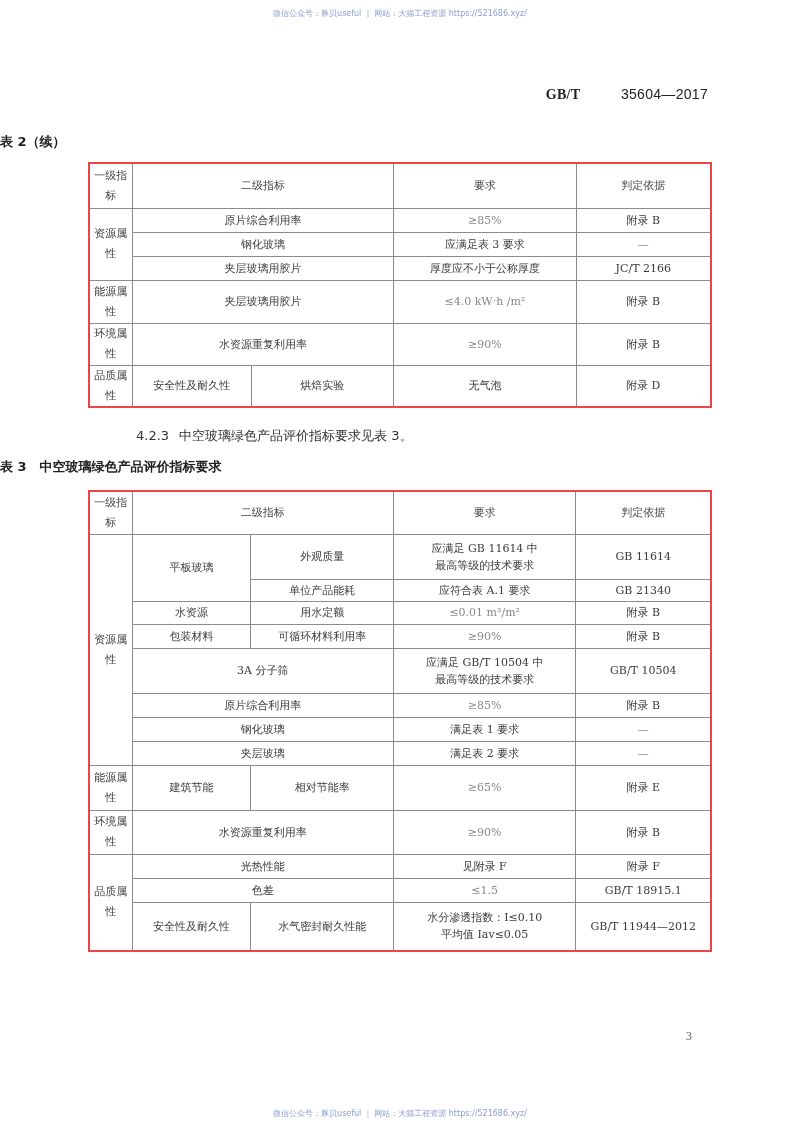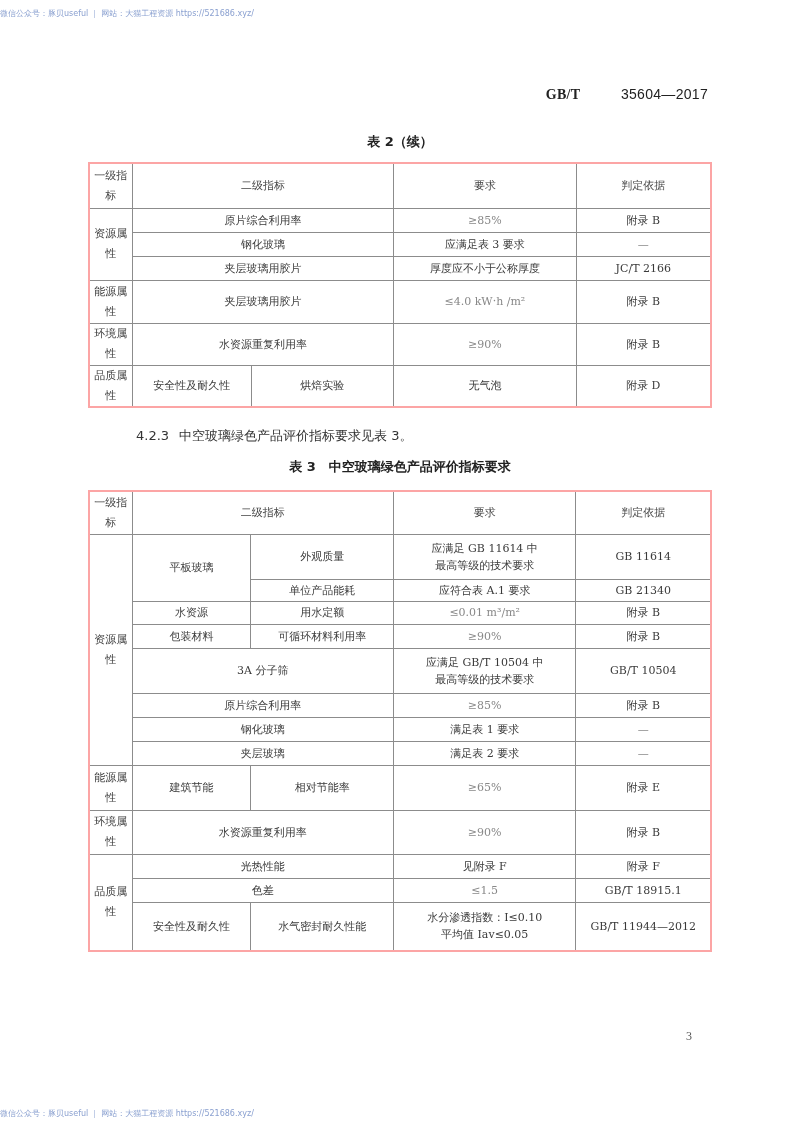--- a/index.html
+++ b/index.html
@@ -1,34 +1,34 @@
 <!DOCTYPE html>
 <html><head>
 <meta charset="utf-8">
 <style>
   html, body { margin:0; padding:0; background:#ffffff; }
   body { width:800px; height:1132px; position:relative; overflow:hidden;
          font-family:"DejaVu Serif", "Liberation Serif", serif; color:#2a2a2a; }
-  .watermark { position:absolute; left:0; width:800px; 
+  .watermark { position:absolute; left:0; width:800px; text-align:center;
                font-size:8px; color:#8aa0d0; font-family:"DejaVu Sans", sans-serif; }
   .wm-top { top:8px; }
   .wm-bottom { top:1108px; }
   .std-code { position:absolute; right:92px; top:86px; font-size:14px; font-weight:bold;
               font-family:"Liberation Serif", serif; color:#222; letter-spacing:0.3px; }
   .std-code .num { font-family:"Liberation Sans", sans-serif; font-weight:normal;margin-left:37px; }
-  .tbl-title { position:absolute; left:0; width:800px; text-align:center; font-size:13px;
+  .tbl-title { position:absolute; left:0; width:800px; text-align:left; font-size:13px;
                font-weight:bold; font-family:"DejaVu Sans", sans-serif; color:#222; }
   .t2-title { top:133px; }
   .t3-title { top:458px; }
   .clause { position:absolute; left:88px; top:427px; font-size:13px; color:#333;
             font-family:"DejaVu Sans", sans-serif;margin-left:48px; }
   .clause .cnum { margin-right:10px; }
   table { position:absolute; left:88px; width:624px; border-collapse:collapse;
           font-size:11px; color:#3a3a3a; }
-  table.outer-frame { border:2px solid #fca5a5; }
+  table.outer-frame { border:2px solid #ef4444; }
   td, th { border:1px solid #8c8c8c; text-align:center; vertical-align:middle;
            padding:0 2px; font-weight:normal; line-height:17px; }
   th { color:#444; }
   .c1 { width:38px; line-height:20px; font-size:11px; }
   .lvl1 { line-height:20px; }
   .gray { color:#888; }
   #t2 { top:162px; }
   #t3 { top:490px; }
   .page-num { position:absolute; left:686px; top:1029px; font-size:12px; color:#555;
               font-family:"Liberation Serif", serif; }

